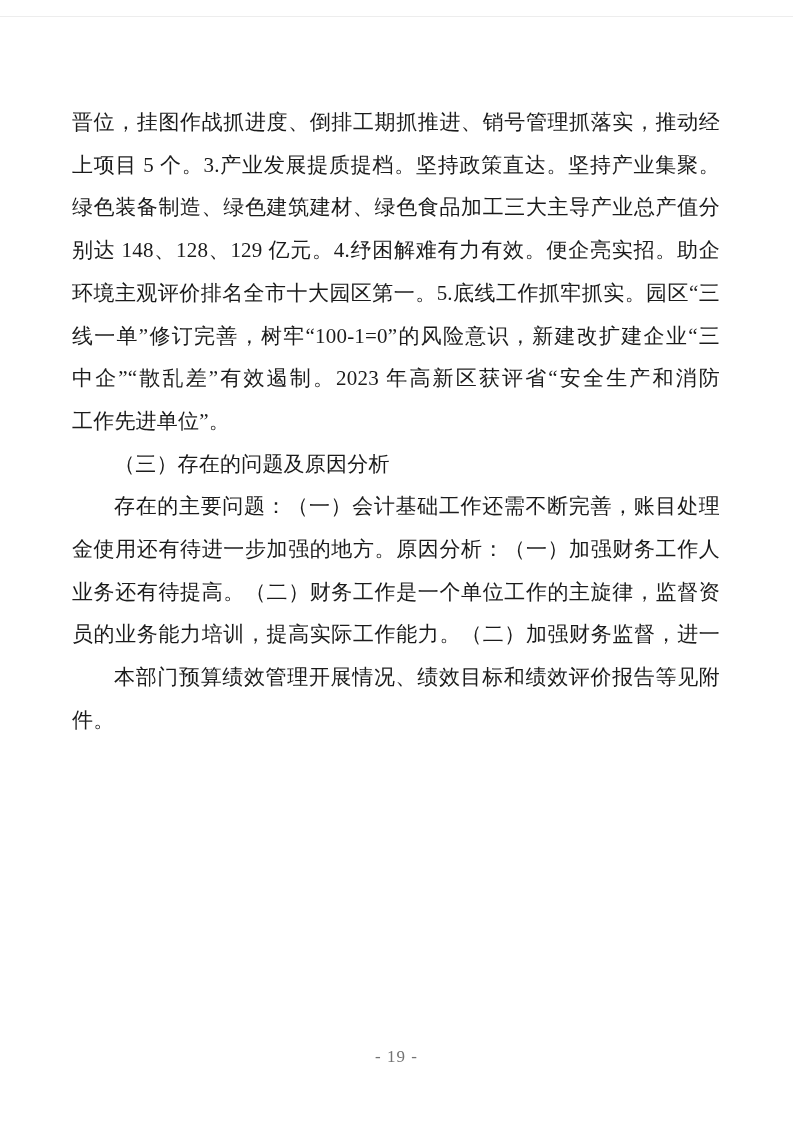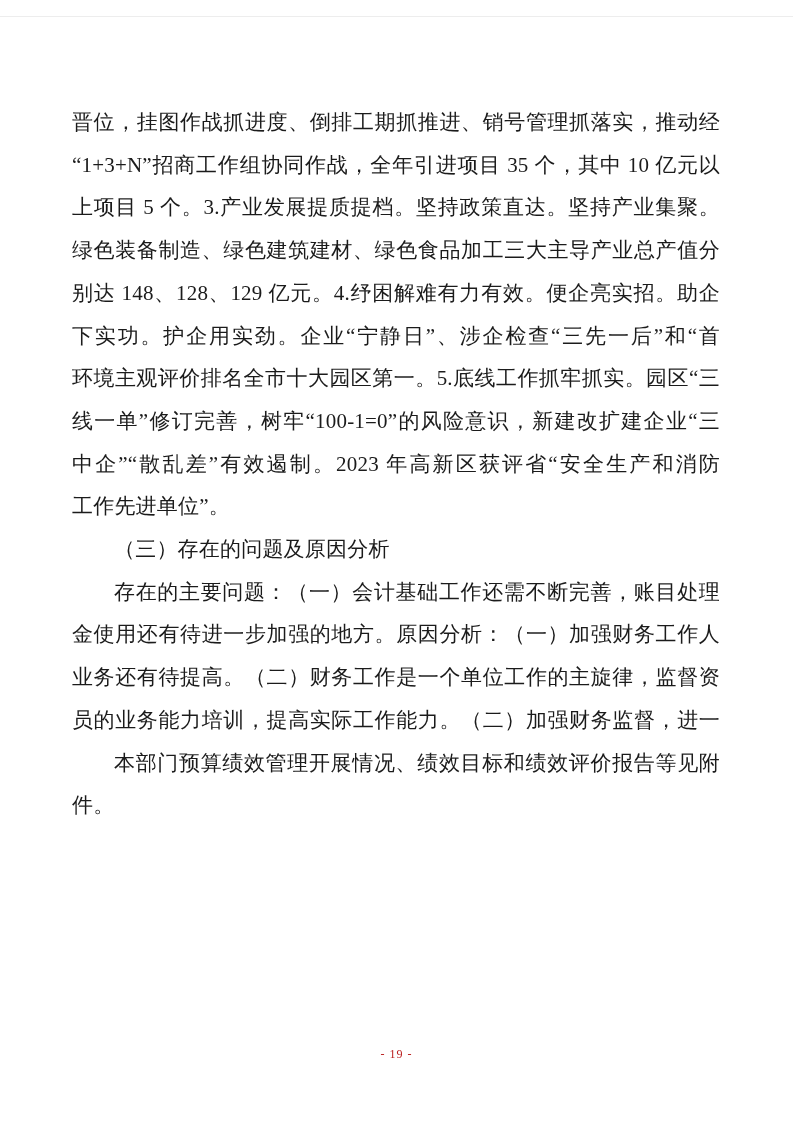--- a/index.html
+++ b/index.html
@@ -41,37 +41,35 @@
   }
   .line.indent {
     text-indent: 42px;
   }
   .footer {
     position: absolute;
     top: 1030px;
     left: 0;
     width: 100%;
     text-align: center;
-    font-size: 12px;
+    font-size: 17px;
     letter-spacing: 1px;
-    color: #b91c1c;
+    color: #737373;
   }
 </style>
 </head>
 <body>
 
 <div class="page">
   <div class="doc-body">
       <div class="para">
         <div class="line fill">晋位，挂图作战抓进度、倒排工期抓推进、销号管理抓落实，推动经</div>
-        <div class="line fill">“1+3+N”招商工作组协同作战，全年引进项目 35 个，其中 10 亿元以</div>
         <div class="line fill">上项目 5 个。3.产业发展提质提档。坚持政策直达。坚持产业集聚。</div>
         <div class="line fill">绿色装备制造、绿色建筑建材、绿色食品加工三大主导产业总产值分</div>
         <div class="line fill">别达 148、128、129 亿元。4.纾困解难有力有效。便企亮实招。助企</div>
-        <div class="line fill">下实功。护企用实劲。企业“宁静日”、涉企检查“三先一后”和“首</div>
         <div class="line fill">环境主观评价排名全市十大园区第一。5.底线工作抓牢抓实。园区“三</div>
         <div class="line fill">线一单”修订完善，树牢“100-1=0”的风险意识，新建改扩建企业“三</div>
         <div class="line fill">中企”“散乱差”有效遏制。2023 年高新区获评省“安全生产和消防</div>
         <div class="line">工作先进单位”。</div>
       </div>
       <div class="para">
         <div class="line indent">（三）存在的问题及原因分析</div>
       </div>
       <div class="para">
         <div class="line fill indent">存在的主要问题：（一）会计基础工作还需不断完善，账目处理</div>

